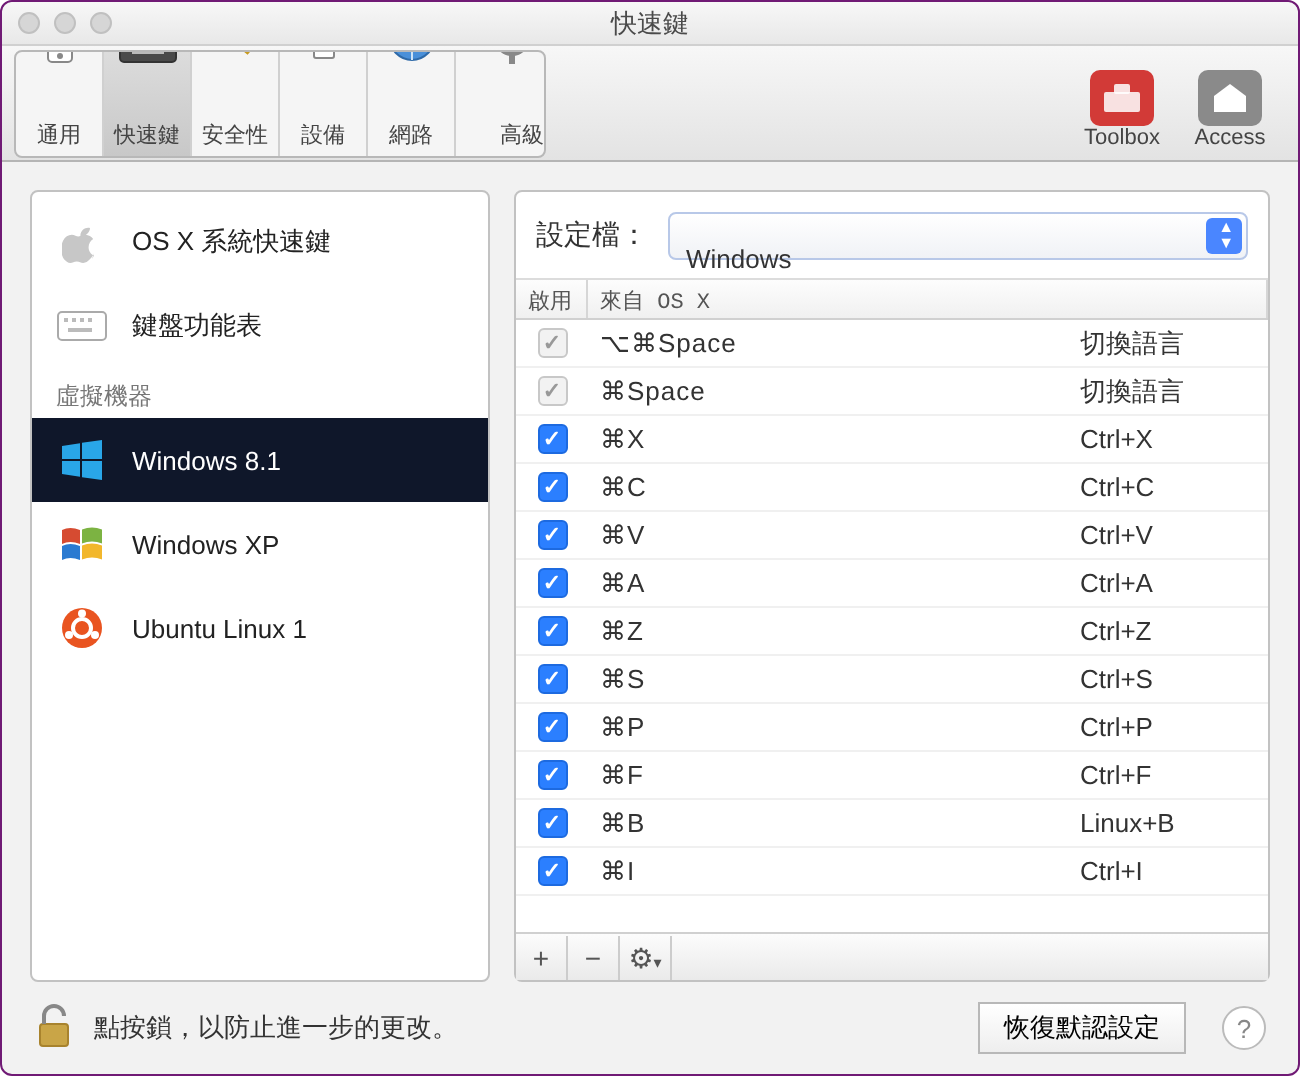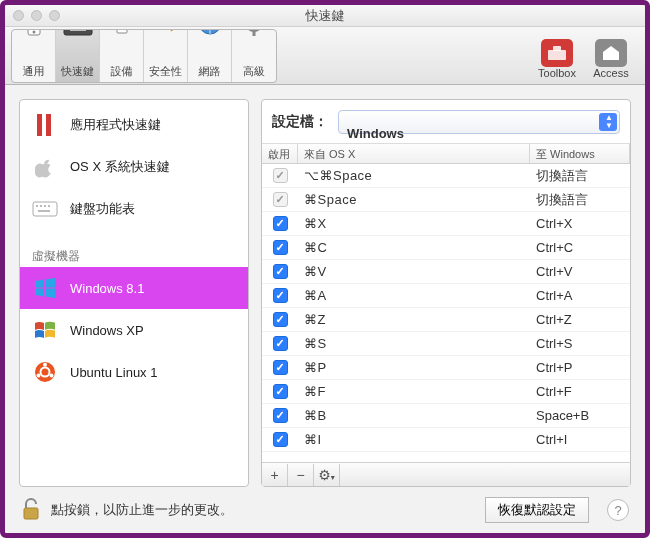--- a/index.html
+++ b/index.html
@@ -8,21 +8,21 @@
     font-size: 13px;
     color: #333;
     background: #fff;
     width: 650px;
     height: 538px;
     overflow: hidden;
   }
   .window {
     width: 650px;
     height: 538px;
-    border: 5px solid #701a75;
+    border: 1px solid #701a75;
     border-radius: 6px;
     background: #f2f2f2;
     display: flex;
     flex-direction: column;
     position: relative;
   }
   .titlebar {
     height: 22px;
     text-align: center;
     line-height: 22px;
@@ -64,21 +64,21 @@
     flex-direction:column;
     align-items:center;
     justify-content:flex-end;
     font-size:11px;
     color:#444;
     cursor:pointer;
     padding-bottom:3px;
     border-right:1px solid #d0d0d0;
     gap:28px;
   }
-  .toolbar .item:last-child { border-right:none; }
+  .toolbar .item:last-child { border-right:none;align-items:flex-end; }
   .toolbar .item.selected {
     background: linear-gradient(#dcdcdc,#c8c8c8);
   }
   .toolbar .item .ico {
     width:32px; height:28px;
     display:flex; align-items:center; justify-content:center;
   }
   .spacer { flex:1; }
   .toolbar .right {
     display:flex; gap:6px; margin-right:4px;
@@ -107,43 +107,41 @@
   .sb-item {
     height:42px;
     display:flex; align-items:center;
     padding:0 12px;
     gap:12px;
     cursor:pointer;
     font-size:13px;
     color:#222;
   }
   .sb-item.selected {
-    background:#d946ef;
+    background:#0f172a;
     color:#fff;
   }
   .sb-header {
     padding:6px 12px 2px 12px;
     font-size:12px;
     color:#777;
-    margin-top:12px;
   }
   .sb-item .icon {
     width:26px; height:26px; display:flex; align-items:center; justify-content:center;
   }
   .rightpane {
     flex:1; display:flex; flex-direction:column;
     background:#fff;
     border:1px solid #c2c2c2;
     border-radius:4px;
   }
   .profile-row {
     height:44px; display:flex; align-items:center;
     padding:0 10px; gap:10px;
     border-bottom:1px solid #dcdcdc;
-    font-weight:bold;
   }
   .profile-label { font-size:14px; }
   .profile-select {
     flex:1;
     height:24px;
     border:1px solid #b8c8e8;
     border-radius:4px;
     background:linear-gradient(#fff,#f0f2f6);
     position:relative;
     padding:12px 26px 0 8px;
@@ -165,21 +163,21 @@
     flex:1; overflow:auto; position:relative;
   }
   .thead {
     display:flex; background:linear-gradient(#fdfdfd,#f0f0f0);
     border-bottom:1px solid #d0d0d0;
     height:20px; font-size:11px; color:#555;
     position:sticky; top:0;
   }
   .th { border-right:1px solid #d6d6d6; padding:3px 6px; }
   .th.enable { width:36px; }
-  .th.from { flex:1; }
+  .th.from { flex:1;font-family:Liberation Mono, monospace; }
   .th.to { width:100px; }
   .trow {
     display:flex; align-items:center; height:24px;
     border-bottom:1px solid #f0f0f0; font-size:13px;
   }
   .td.enable { width:36px; display:flex; justify-content:center; align-items:center;}
   .td.from { flex:1; padding-left:6px; letter-spacing:0.5px;}
   .td.to { width:100px; padding-left:6px; }
   .chk {
     width:15px; height:15px; border-radius:3px;
@@ -258,36 +256,36 @@
                 <rect x="19" y="4" width="3" height="3"></rect>
                 <rect x="24" y="4" width="2" height="3"></rect>
                 <rect x="7" y="10" width="16" height="3"></rect>
               </g>
             </svg>
         </div>
         <span>快速鍵</span>
       </div>
       <div class="item">
         <div class="ico">
-          <svg width="14" height="26">
-              <rect x="4" y="1" width="6" height="6" fill="#c0c0c0" stroke="#888"></rect>
-              <rect x="2" y="7" width="10" height="16" rx="1" fill="#fff" stroke="#888"></rect>
-            </svg>
-        </div>
-        <span>設備</span>
-      </div>
-      <div class="item">
-        <div class="ico">
           <svg width="26" height="26">
               <circle cx="9" cy="9" r="6" fill="#f5c431" stroke="#c79a1f"></circle>
               <circle cx="9" cy="9" r="2.2" fill="#fff"></circle>
               <rect x="13" y="12" width="10" height="3" fill="#f5c431" stroke="#c79a1f" transform="rotate(40 13 12)"></rect>
             </svg>
         </div>
         <span>安全性</span>
+      </div>
+      <div class="item">
+        <div class="ico">
+          <svg width="14" height="26">
+              <rect x="4" y="1" width="6" height="6" fill="#c0c0c0" stroke="#888"></rect>
+              <rect x="2" y="7" width="10" height="16" rx="1" fill="#fff" stroke="#888"></rect>
+            </svg>
+        </div>
+        <span>設備</span>
       </div>
       <div class="item">
         <div class="ico">
           <svg width="26" height="26">
               <circle cx="13" cy="13" r="11" fill="#4a90d9" stroke="#2f6aa8"></circle>
               <path d="M4 10 Q13 4 22 10 M4 16 Q13 22 22 16 M13 2 V24" stroke="#cfe4f6" fill="none" stroke-width="1"></path>
             </svg>
         </div>
         <span>網路</span>
       </div>
@@ -326,29 +324,20 @@
         </div>
         <span>Access</span>
       </div>
     </div>
   </div>
 
   <div class="content">
     <div class="sidebar">
       <div class="sb-item">
         <span class="icon">
-            <svg width="20" height="24">
-              <rect x="2" y="1" width="5" height="22" fill="#d23a37"></rect>
-              <rect x="11" y="1" width="5" height="22" fill="#d23a37"></rect>
-            </svg>
-          </span>
-        <span>應用程式快速鍵</span>
-      </div>
-      <div class="sb-item">
-        <span class="icon">
             <svg width="20" height="22" viewBox="0 0 20 22">
               <path d="M14 4c0 1.2-.6 2.3-1.5 3-1 .8-2.2 1.2-3.3 1-.1-1.2.5-2.4 1.4-3.2C11.5 4 12.8 3.6 14 4zM16 16.5c-.5 1.2-1.2 2.4-2.2 3.3-.9.9-1.9 1.7-3.2 1.7s-1.7-.8-3.2-.8-2 .8-3.2.8c-1.3 0-2.3-1-3.2-1.9C-.6 17.6-.9 13 .6 10.2c.9-1.7 2.5-2.8 4.3-2.8 1.3 0 2.5.9 3.2.9s2.2-1 3.7-.9c1.5.1 2.9.8 3.8 2.1-1.4.9-2.3 2.4-2.3 4.1 0 1.9 1.1 3.5 2.7 4.2-.3.6-.6 1.1-1 1.7z" fill="#c7c7c7"></path>
             </svg>
           </span>
         <span>OS X 系統快速鍵</span>
       </div>
       <div class="sb-item">
         <span class="icon">
             <svg width="26" height="16">
               <rect x="1" y="1" width="24" height="14" rx="2" fill="#fff" stroke="#aaa"></rect>
@@ -409,21 +398,20 @@
         <span class="profile-label">設定檔：</span>
         <div class="profile-select">
           <span>Windows</span>
           <span class="arrows">▲<br>▼</span>
         </div>
       </div>
       <div class="table">
         <div class="thead">
           <div class="th enable">啟用</div>
           <div class="th from">來自 OS X</div>
-          <div class="th to">至 Windows</div>
         </div>
         <div id="tbody">
             <div class="trow">
               <div class="td enable">
                 <div class="chk gray">✓</div>
               </div>
               <div class="td from">⌥⌘Space</div>
               <div class="td to">切換語言</div>
             </div>
             <div class="trow">
@@ -487,21 +475,21 @@
                 <div class="chk blue">✓</div>
               </div>
               <div class="td from">⌘F</div>
               <div class="td to">Ctrl+F</div>
             </div>
             <div class="trow">
               <div class="td enable">
                 <div class="chk blue">✓</div>
               </div>
               <div class="td from">⌘B</div>
-              <div class="td to">Space+B</div>
+              <div class="td to">Linux+B</div>
             </div>
             <div class="trow">
               <div class="td enable">
                 <div class="chk blue">✓</div>
               </div>
               <div class="td from">⌘I</div>
               <div class="td to">Ctrl+I</div>
             </div>
           </div>
       </div>

